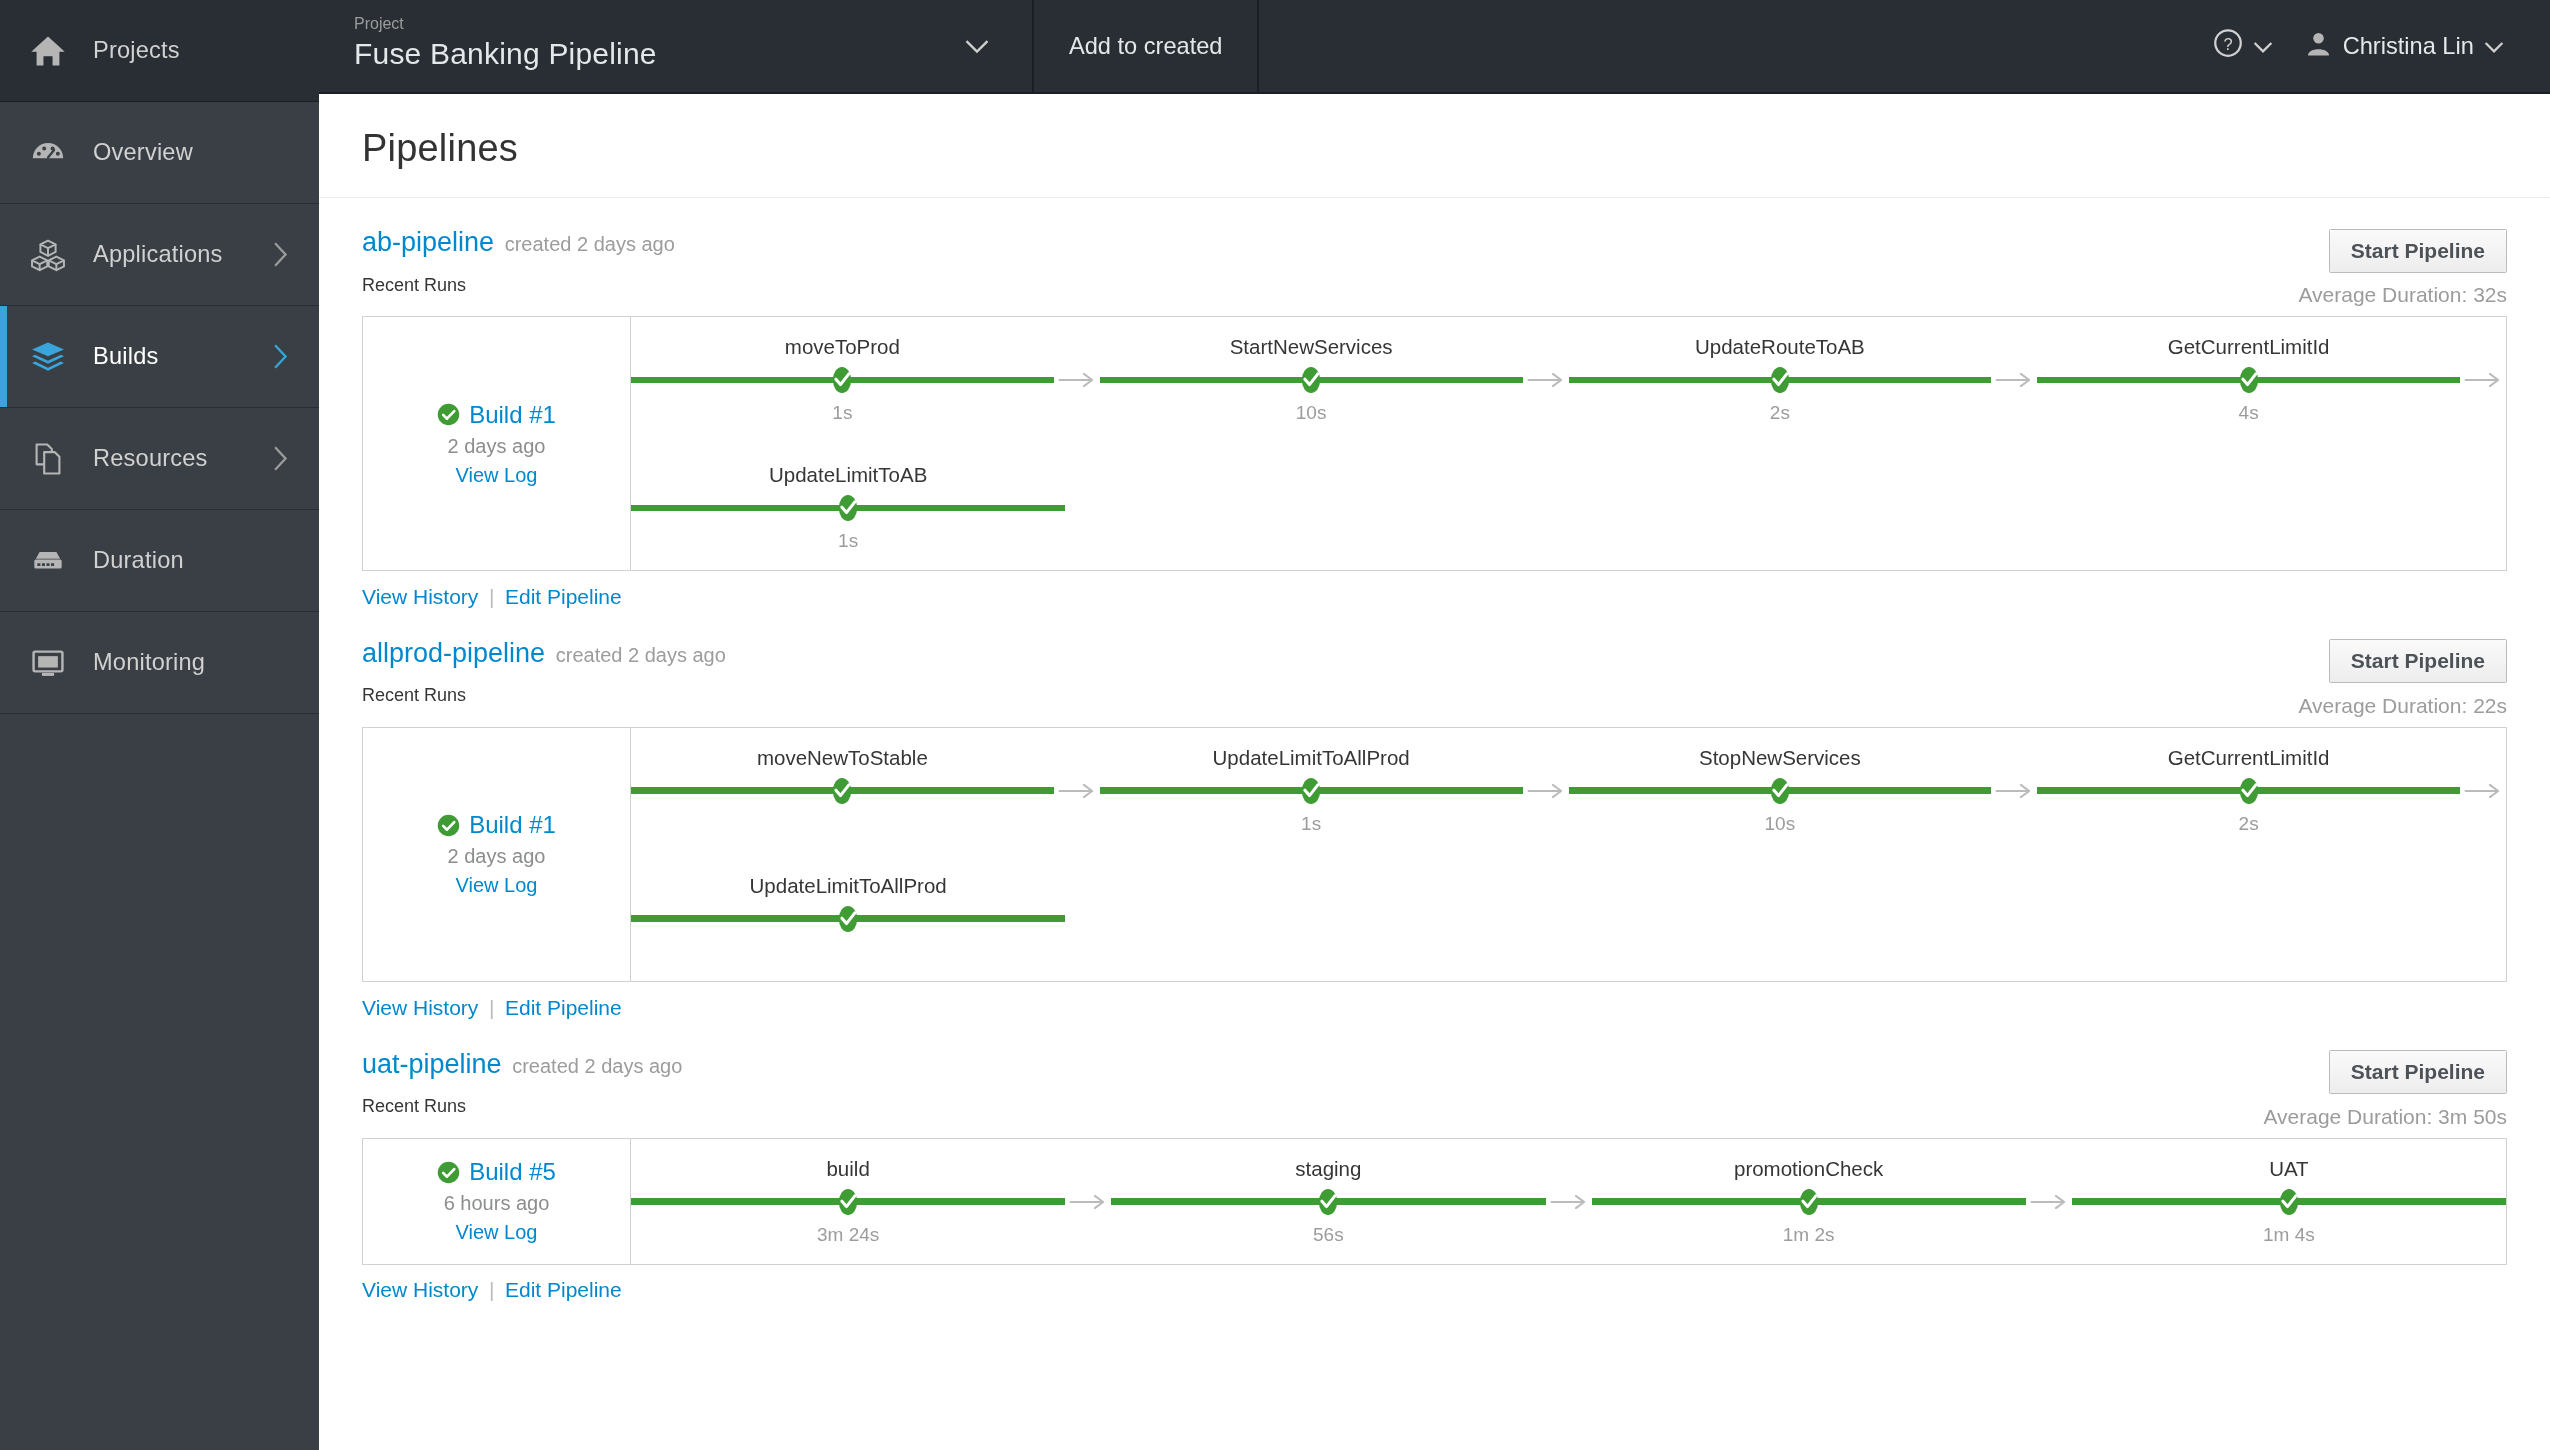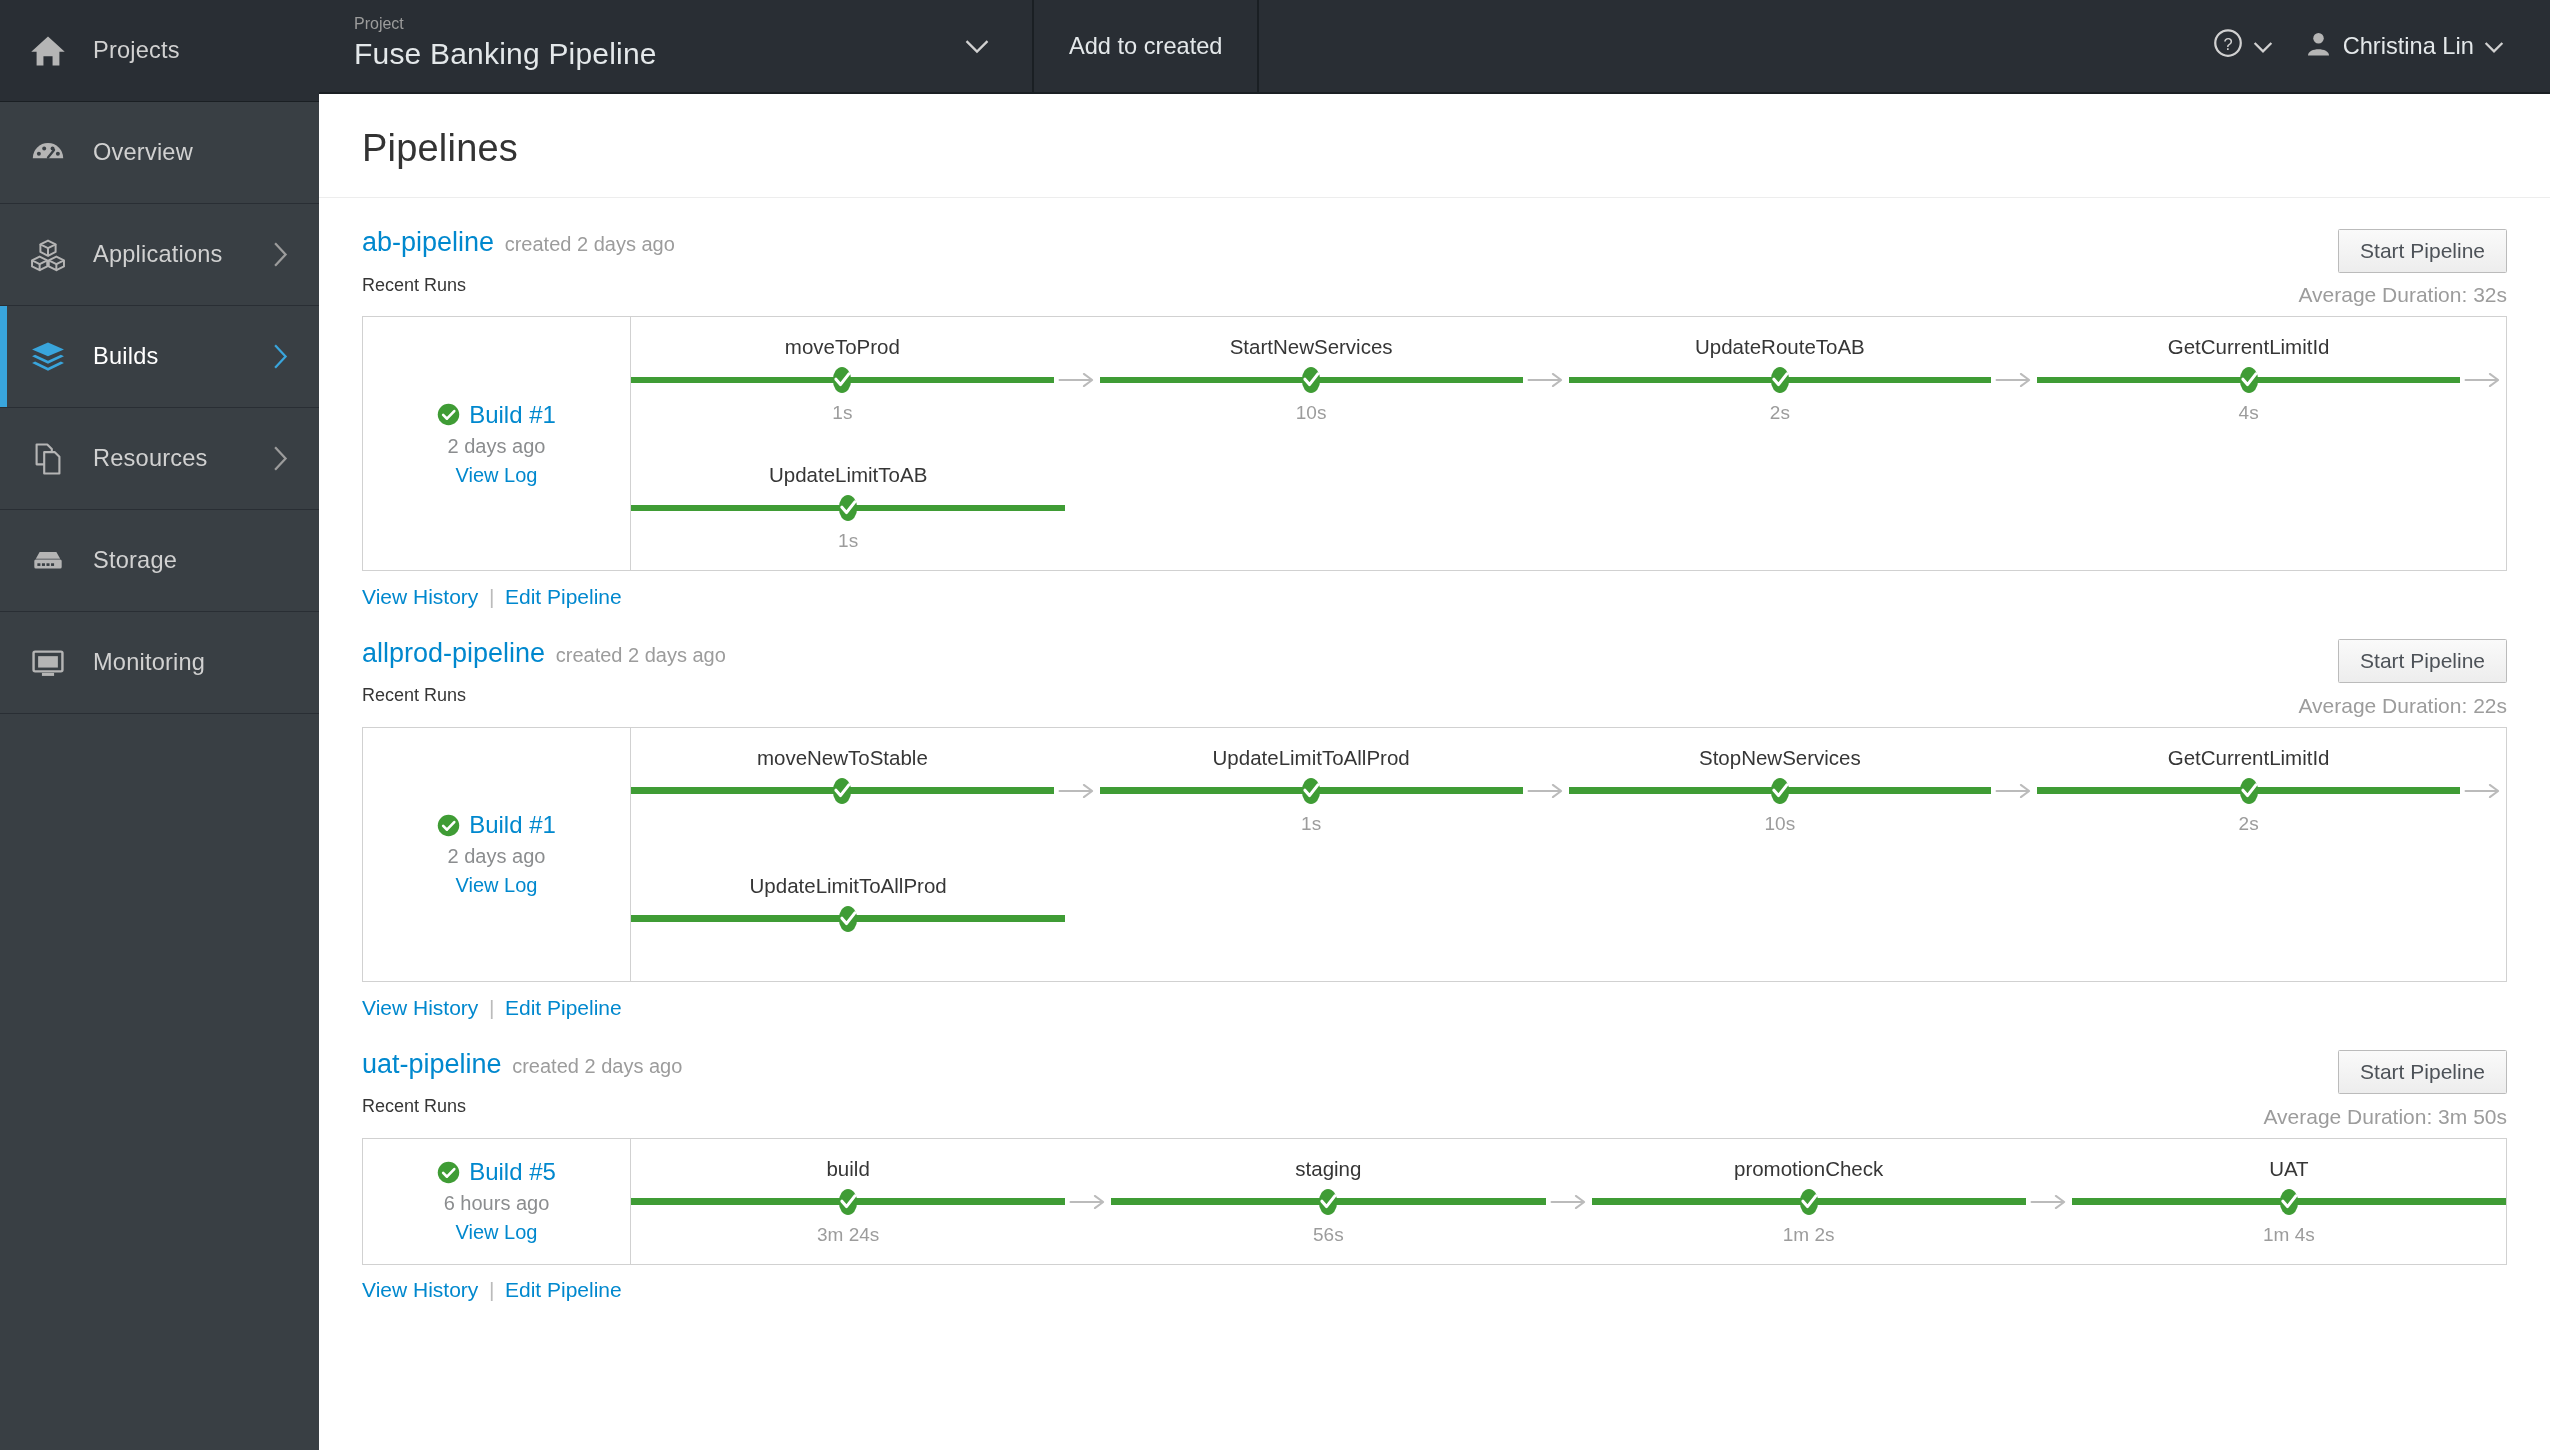--- a/index.html
+++ b/index.html
@@ -154,21 +154,21 @@
     align-items: flex-end;
     flex: 0 0 auto;
     padding-top: 1.5px;
   }
   .start-btn {
     background: linear-gradient(to bottom, #fafafa, #ededed);
     border: 1.5px solid #bbb;
     border-radius: 1.5px;
     color: #4d5258;
     font-size: 21px;
-    font-weight: normal;
+    font-weight: bold;
     padding: 9px 21px;
     cursor: pointer;
     font-family: "Liberation Sans", sans-serif;
   }
   .avg-duration {
     margin-top: 10.6px;
     color: #9c9c9c;
     font-size: 21px;
   }
 
@@ -363,21 +363,21 @@
         <span class="nav-icon">
           <svg viewBox="0 0 50 50">
             <path d="M9 22 L14 13 L36 13 L41 22 Z" fill="#b5b5b5"></path>
             <rect x="7" y="23" width="36" height="12" rx="2" fill="#b5b5b5"></rect>
             <rect x="11" y="28" width="4" height="3.5" fill="#393f44"></rect>
             <rect x="17" y="28" width="4" height="3.5" fill="#393f44"></rect>
             <rect x="23" y="28" width="4" height="3.5" fill="#393f44"></rect>
             <rect x="29" y="28" width="4" height="3.5" fill="#393f44"></rect>
           </svg>
         </span>
-        <span class="nav-label">Storage</span>
+        <span class="nav-label">Duration</span>
       </div>
       <div class="nav-item">
         <span class="nav-icon">
           <svg viewBox="0 0 50 50">
             <rect x="6" y="10" width="38" height="26" rx="2" fill="none" stroke="#b5b5b5" stroke-width="3.2"></rect>
             <rect x="12" y="16" width="26" height="15" fill="#b5b5b5"></rect>
             <rect x="17" y="38" width="16" height="4" fill="#b5b5b5"></rect>
           </svg>
         </span>
         <span class="nav-label">Monitoring</span>

